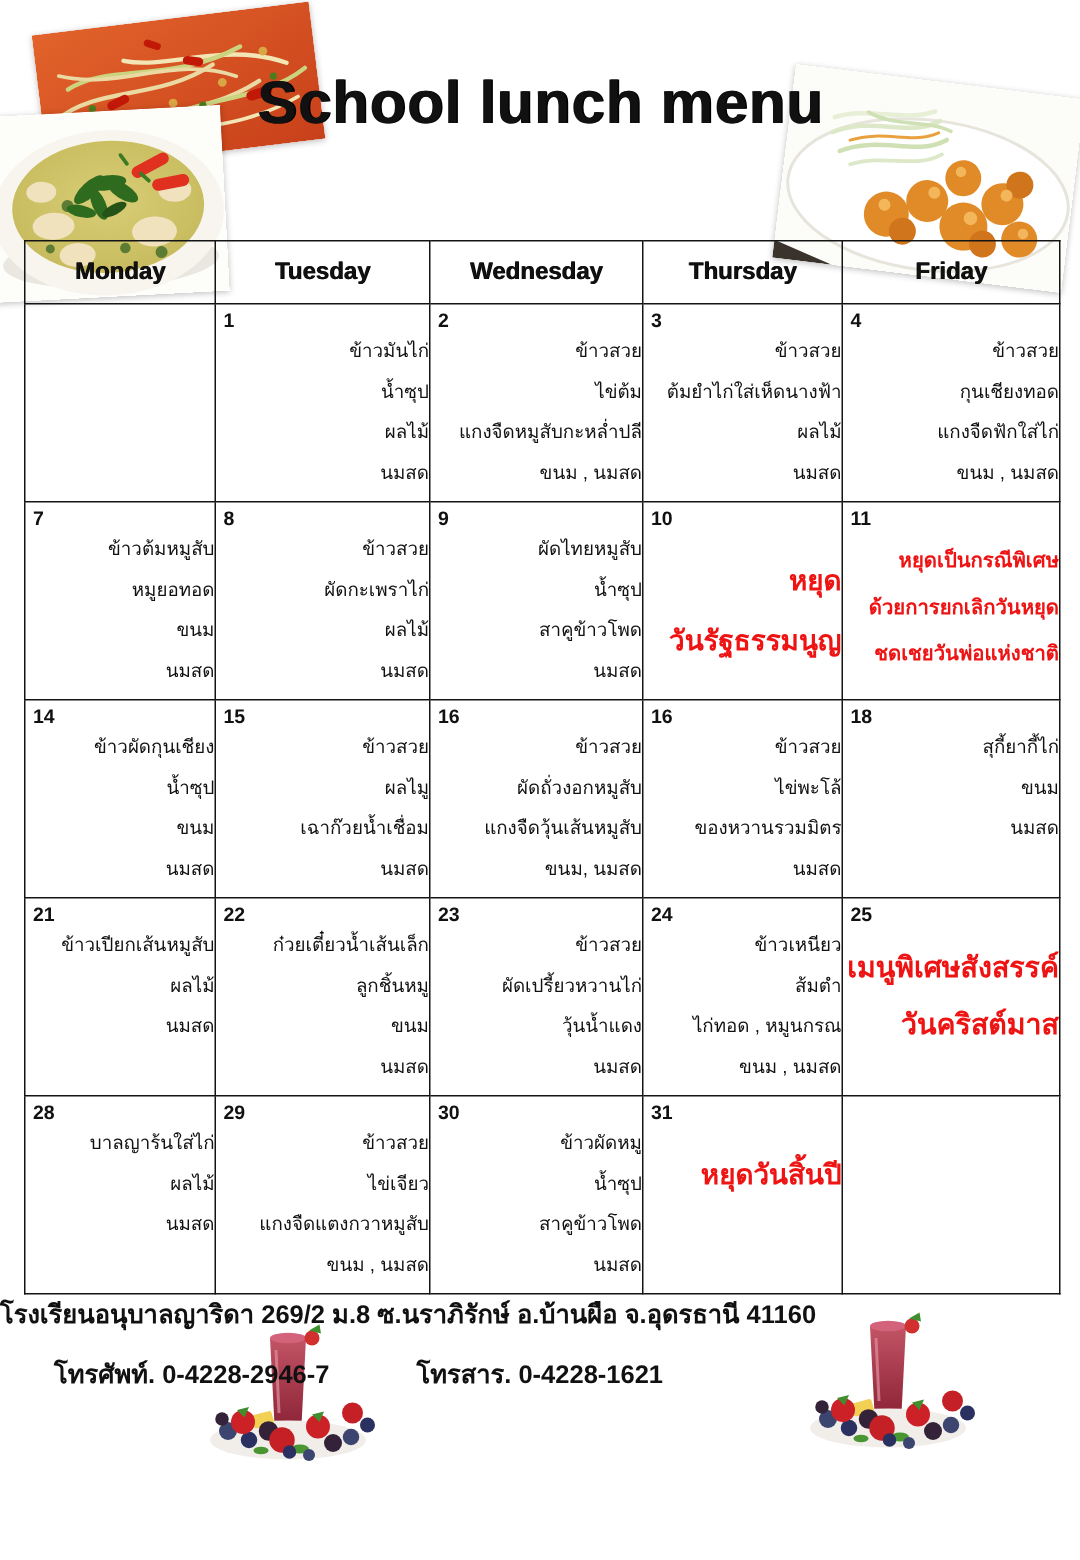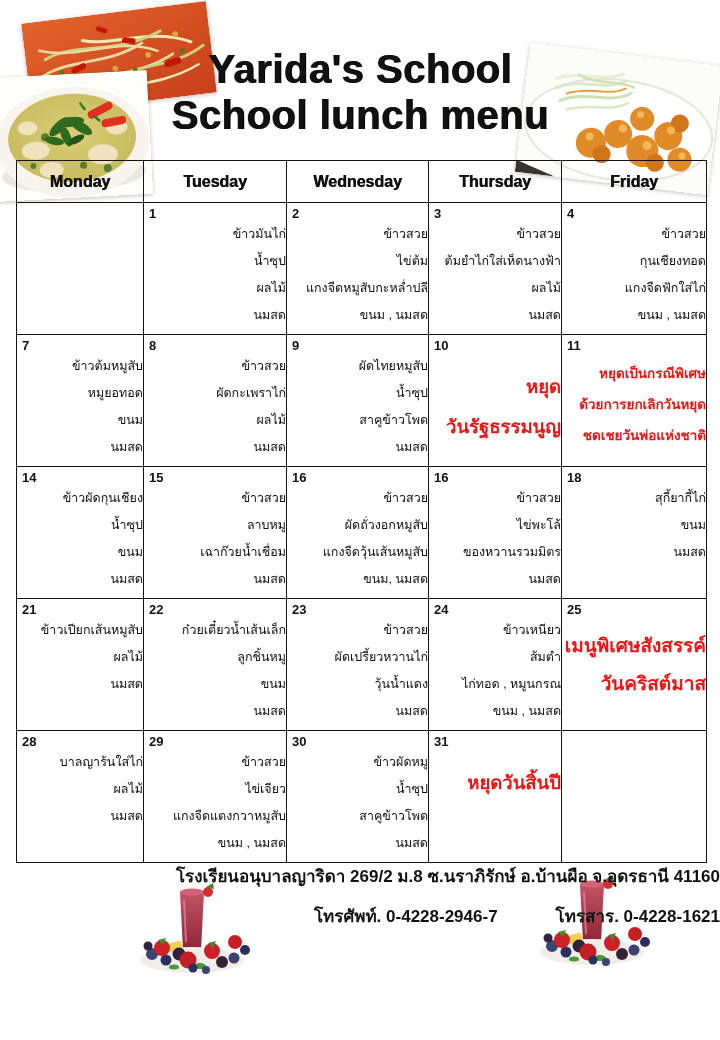--- a/index.html
+++ b/index.html
@@ -45,21 +45,21 @@
     font-size:13px; font-weight:600; line-height:15px;
   }
   .menu { text-align:right; font-size:12.5px; line-height:27px; }
   .menu.holiday-lg, .menu.holiday-md, .menu.holiday-sm {
     color:var(--holiday-color,#ee1414); font-weight:700;
   }
   .menu.holiday-lg { font-size:18.5px; line-height:40px; padding-top:14px; }
   .menu.holiday-md { font-size:19px; line-height:38px; padding-top:10px; }
   .menu.holiday-sm { font-size:13.5px; line-height:31px; padding-top:5px; }
   
-  .footer { position:absolute; left:0; right:0; top:862px; z-index:2; text-align:right; }
+  .footer { position:absolute; left:0; right:0; top:862px; z-index:2; text-align:left; }
   .address { font-size:17px; font-weight:700; }
   .contact-row { margin-top:13px; font-size:17px; font-weight:700;padding-left:36px; }
   .contact-row span { display:inline-block; }
   .contact-row .gap { width:58px; }
   .hidden-defs { position:absolute; width:0; height:0; overflow:hidden; }
 </style>
 </head>
 <body>
 
 <div class="page">
@@ -209,21 +209,20 @@
           <circle cx="128" cy="88" r="4.5"></circle>
         <circle cx="150" cy="70" r="4"></circle>
           <circle cx="118" cy="58" r="3.5"></circle>
           <circle cx="164" cy="94" r="3.5"></circle>
       </g>
     </svg>
   </div>
 
 
   <div class="title">
-    <div>Yarida's School</div>
     <div>School lunch menu</div>
   </div>
 
   <table class="calendar">
     <colgroup>
       <col style="width:127px">
         <col style="width:143px">
         <col style="width:142px">
       <col style="width:133px">
         <col style="width:145px">
@@ -331,21 +330,21 @@
               <div class="menu-line">ข้าวผัดกุนเชียง</div>
               <div class="menu-line">น้ำซุป</div>
               <div class="menu-line">ขนม</div>
               <div class="menu-line">นมสด</div>
             </div>
           </td>
           <td>
             <div class="day-num">15</div>
             <div class="menu">
               <div class="menu-line">ข้าวสวย</div>
-              <div class="menu-line">ลาบหมู</div>
+              <div class="menu-line">ผลไมู</div>
               <div class="menu-line">เฉาก๊วยน้ำเชื่อม</div>
               <div class="menu-line">นมสด</div>
             </div>
           </td>
           <td>
             <div class="day-num">16</div>
             <div class="menu">
               <div class="menu-line">ข้าวสวย</div>
               <div class="menu-line">ผัดถั่วงอกหมูสับ</div>
               <div class="menu-line">แกงจืดวุ้นเส้นหมูสับ</div>

